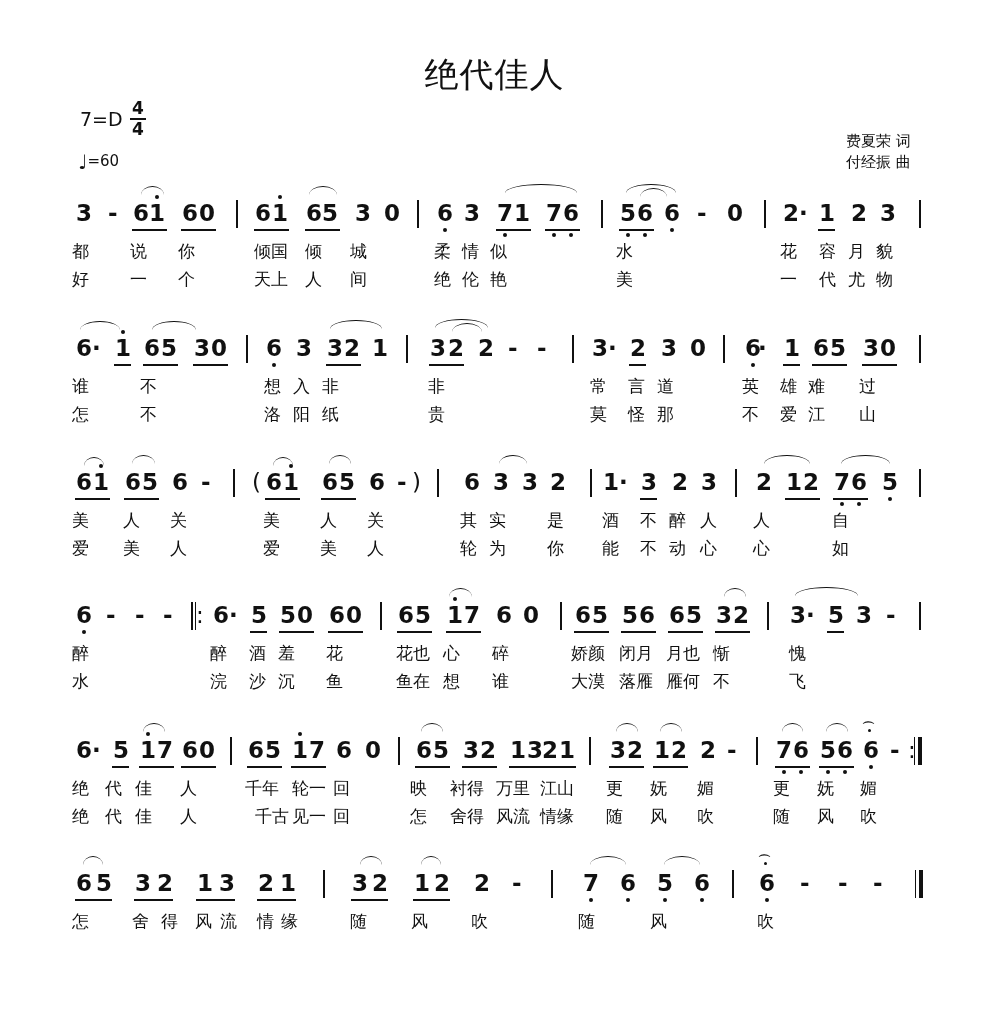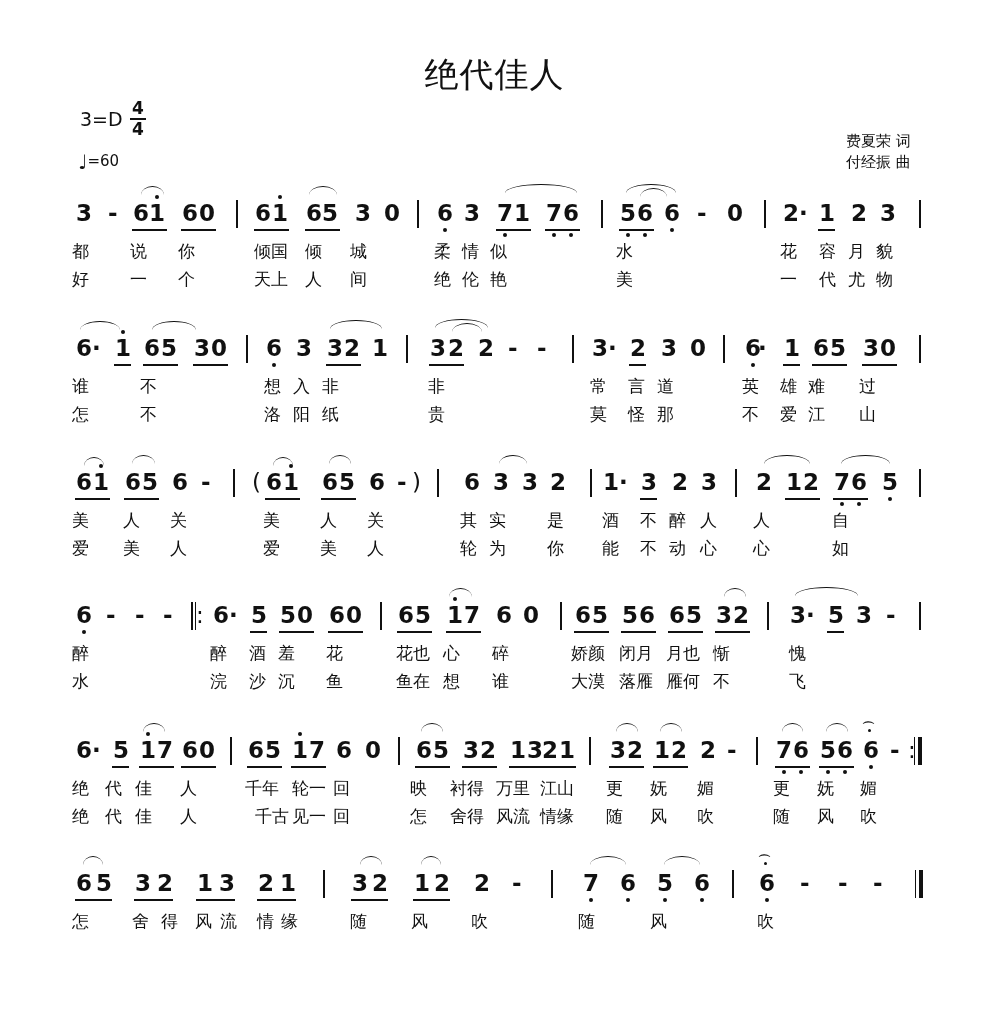--- a/index.html
+++ b/index.html
@@ -26,21 +26,21 @@
   .bar.thick { width:4px; }
   .slur { position:absolute; border-top:1.6px solid #111; border-radius:50% 50% 0 0 / 100% 100% 0 0; height:8px; }
   .lyr { position:absolute; font-size:17px; letter-spacing:0px; white-space:pre; }
   .ferm { position:absolute; font-size:13px; font-weight:bold; }
 </style>
 </head>
 <body>
 
 <div>
   <div class="title">绝代佳人</div>
-  <div class="key">3=D</div>
+  <div class="key">7=D</div>
   <div class="ts">
     <span class="num">4</span>
     <span>4</span>
   </div>
   <div class="tempo">
     <span class="note">♩</span><span>=60</span>
   </div>
   <div class="credits">
     <div>费夏荣 词</div>
     <div>付经振 曲</div>

